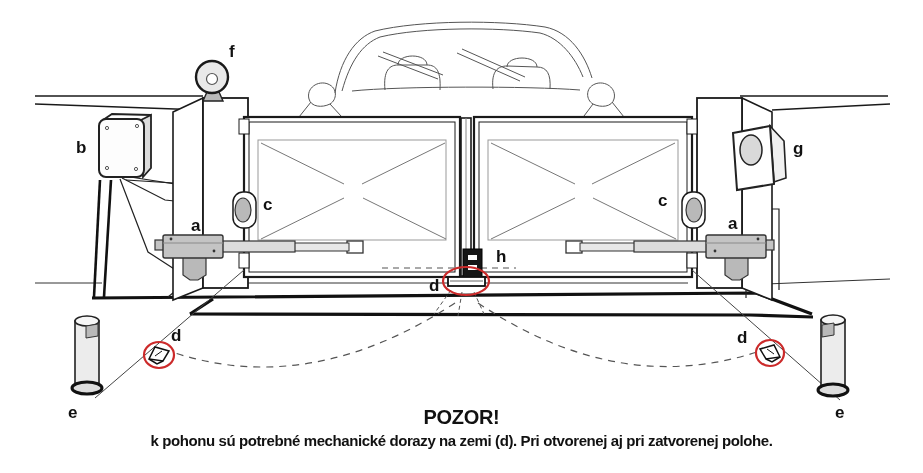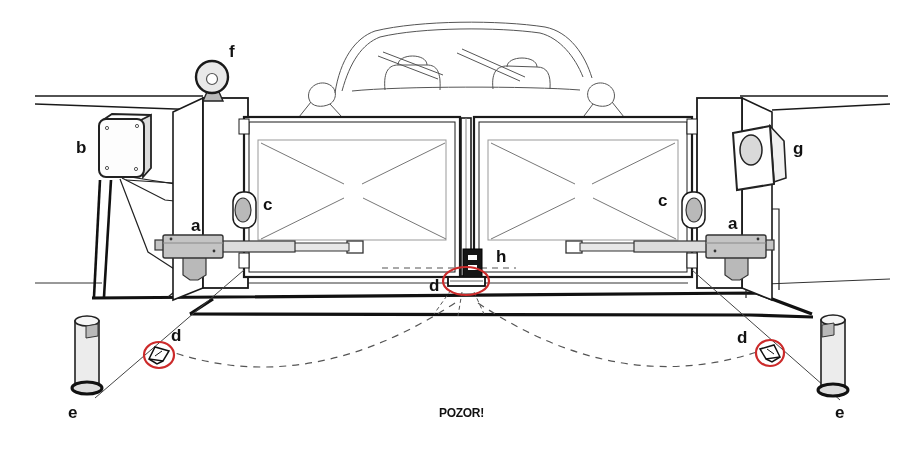--- a/index.html
+++ b/index.html
@@ -1,21 +1,21 @@
 <!DOCTYPE html>
 <html><head>
 <meta charset="utf-8">
 <style>
   html,body{margin:0;padding:0;background:#ffffff;}
   #stage{position:relative;width:923px;height:473px;background:#fff;overflow:hidden;
          font-family:"Liberation Sans",sans-serif;}
   svg{position:absolute;left:0;top:0;}
   .lbl{font-family:"Liberation Sans",sans-serif;font-weight:700;font-size:17px;fill:#111;}
   #caption{position:absolute;left:0;right:0;top:406px;text-align:center;color:#111;}
-  #caption .t1{font-weight:700;font-size:12px;letter-spacing:-0.3px;}
+  #caption .t1{font-weight:700;font-size:20px;letter-spacing:-0.3px;}
   #caption .t2{font-weight:700;font-size:15px;letter-spacing:-0.4px;margin-top:3px;}
 </style>
 </head>
 <body>
 
 <div id="stage">
 <svg width="923" height="473" viewBox="0 0 923 473">
 
   <g stroke="#1a1a1a" stroke-width="1.6" fill="none">
     <path d="M35,96 L203,96"></path>
@@ -234,14 +234,15 @@
   <text class="lbl" x="737" y="343">d</text>
   <text class="lbl" x="68" y="418">e</text>
   <text class="lbl" x="835" y="418">e</text>
   <text class="lbl" x="229" y="57">f</text>
   <text class="lbl" x="793" y="154">g</text>
   <text class="lbl" x="496" y="262">h</text>
 </svg>
 
   <div id="caption">
     <div class="t1">POZOR!</div>
+    <div class="t2">k pohonu sú potrebné mechanické dorazy na zemi (d). Pri otvorenej aj pri zatvorenej polohe.</div>
   </div>
 </div>
 
 </body></html>

